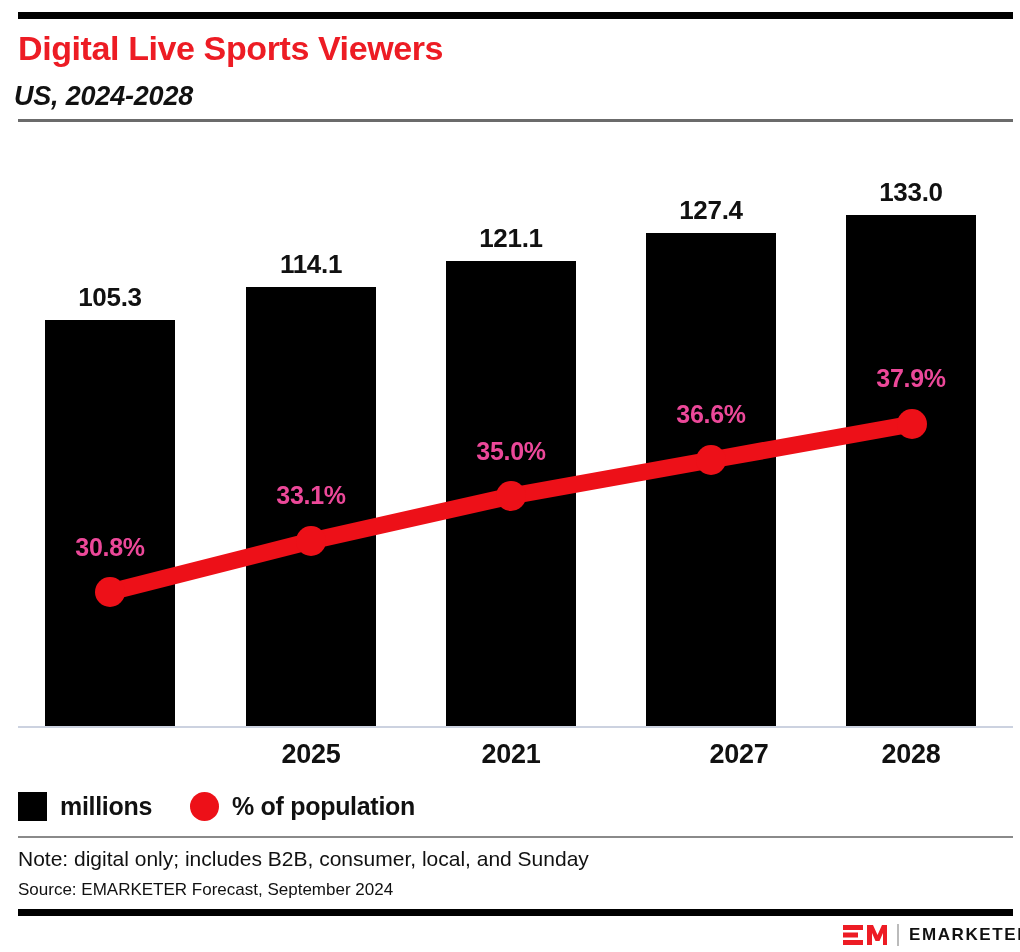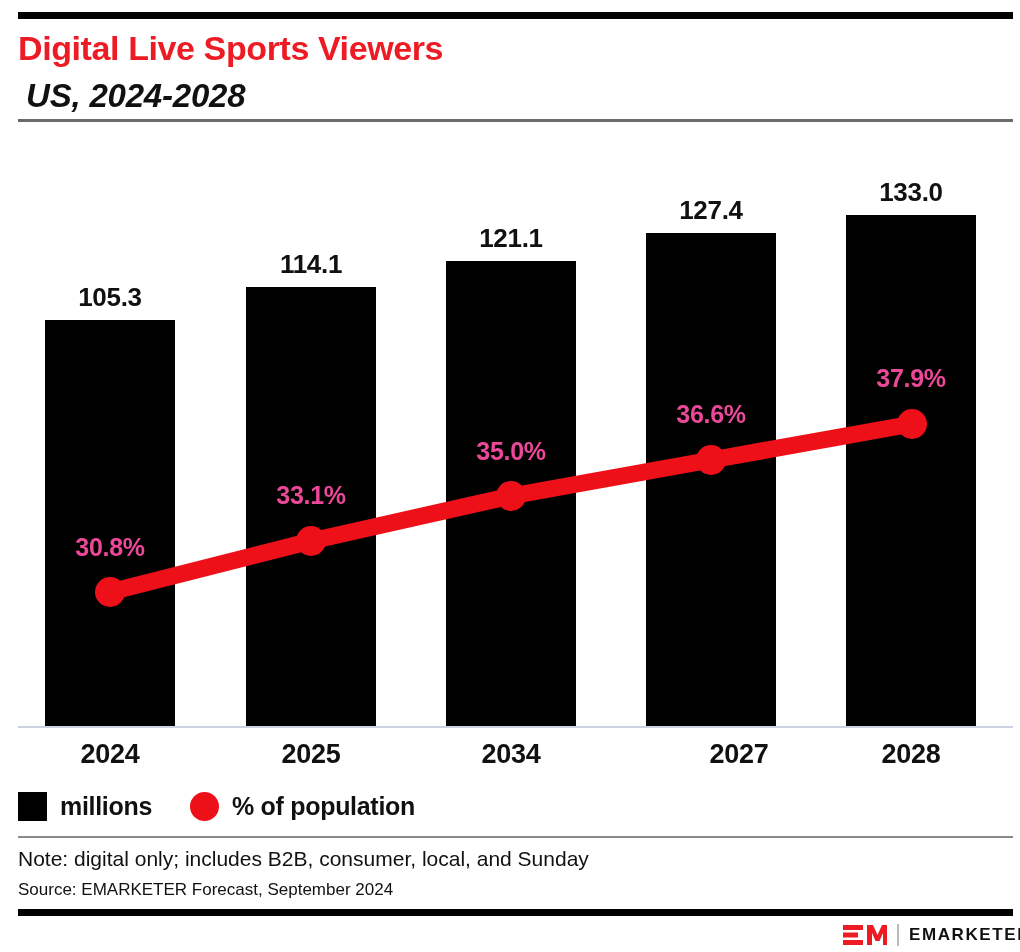--- a/index.html
+++ b/index.html
@@ -12,22 +12,22 @@
   .page{position:relative;width:1020px;height:700px;border-radius:24px;}
 
   
   .top-rule{position:absolute;left:18px;top:12px;width:995px;height:7px;background:#000;}
   .title{
     position:absolute;left:18px;top:28px;
     font-size:34px;font-weight:bold;letter-spacing:-0.4px;
     color:#ED1C24;line-height:40px;white-space:nowrap;
   }
   .subtitle{
-    position:absolute;left:26px;top:80px;
-    font-size:33px;font-style:italic;font-weight:bold;
+    position:absolute;left:14px;top:80px;
+    font-size:27px;font-style:italic;font-weight:bold;
     color:#111;line-height:32px;letter-spacing:-0.2px;white-space:nowrap;
   }
   .header-rule{position:absolute;left:18px;top:119px;width:995px;height:3px;background:#6b6b6b;}
 
   
   .plot{position:absolute;left:0;top:0;width:1020px;height:952px;}
   .axis-line{position:absolute;left:18px;top:726px;width:995px;height:2px;background:#ccd2e0;}
 
   .bar{position:absolute;background:#000;}
   .bar-label{
@@ -113,23 +113,22 @@
     </svg>
 
     <div class="pct-label" style="left:45px;top:533px;width:130px;">30.8%</div>
     <div class="pct-label" style="left:246px;top:481px;width:130px;">33.1%</div>
     <div class="pct-label" style="left:446px;top:437px;width:130px;">35.0%</div>
     <div class="pct-label" style="left:646px;top:400px;width:130px;">36.6%</div>
     <div class="pct-label" style="left:846px;top:364px;width:130px;">37.9%</div>
 
     <div class="axis-line"></div>
 
-    <div class="x-label" style="left:45px;width:130px;">2024</div>
     <div class="x-label" style="left:246px;width:130px;">2025</div>
-    <div class="x-label" style="left:446px;width:130px;">2034</div>
+    <div class="x-label" style="left:446px;width:130px;">2021</div>
     <div class="x-label" style="left:674px;width:130px;">2027</div>
     <div class="x-label" style="left:846px;width:130px;">2028</div>
   </div>
 
   <div class="legend">
     <div class="legend-item first">
       <span class="swatch-sq"></span>
       <span class="legend-text">millions</span>
     </div>
     <div class="legend-item second">

